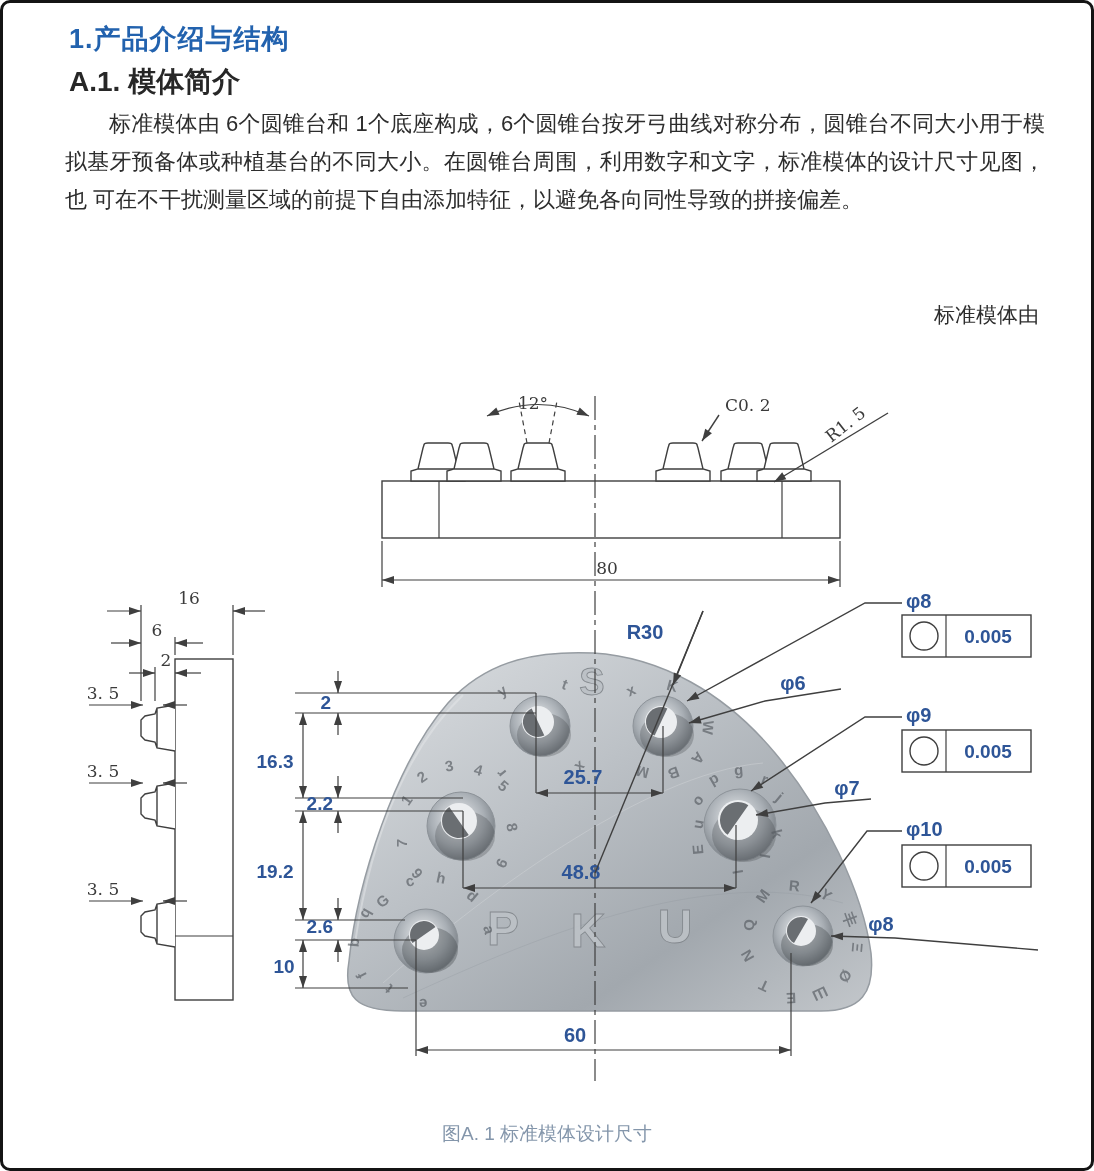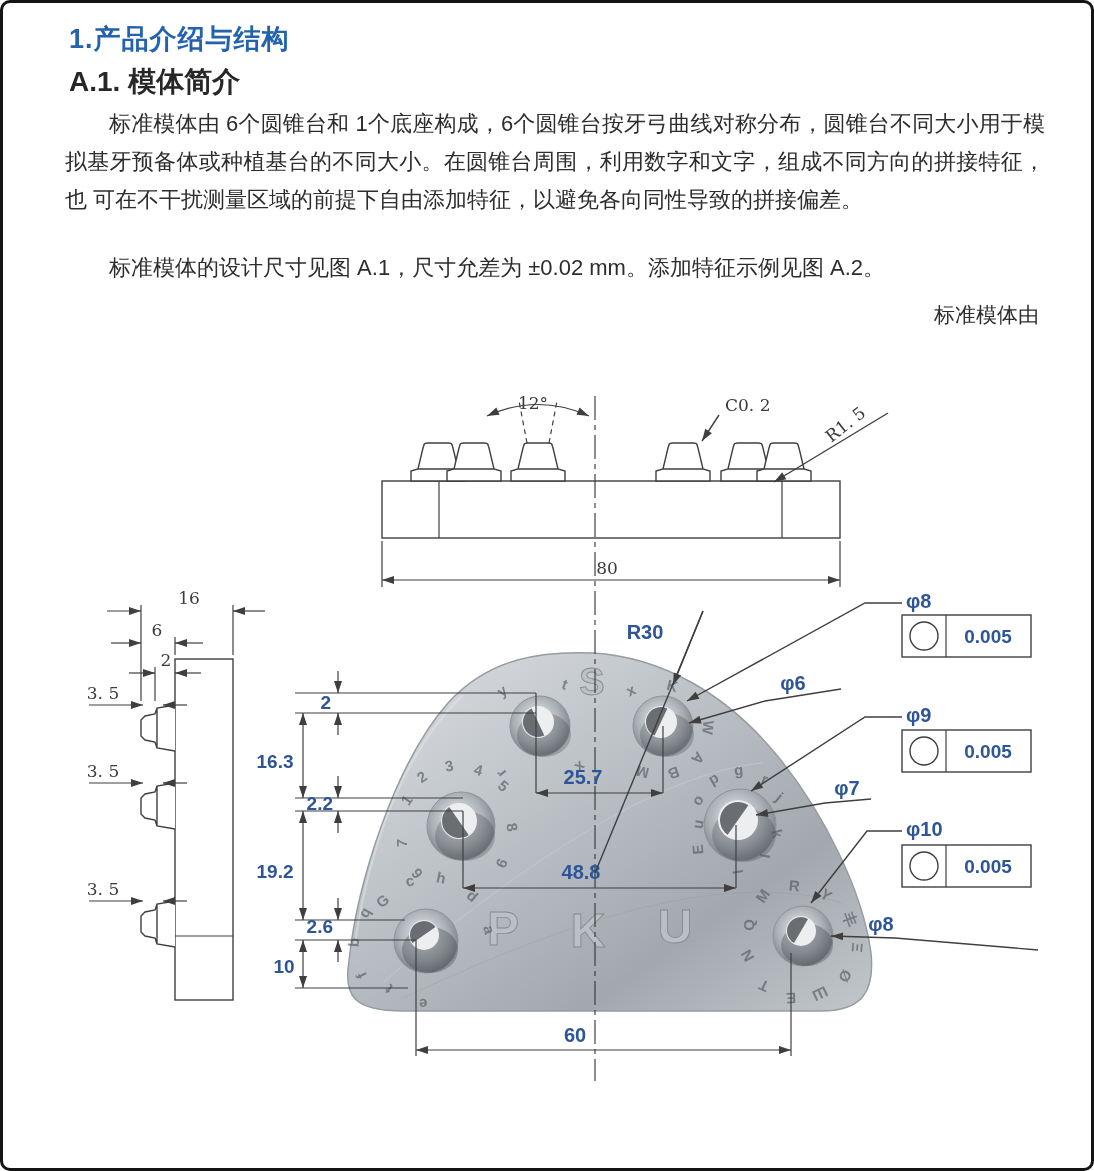--- a/index.html
+++ b/index.html
@@ -22,22 +22,21 @@
   .big{font-family:"Liberation Sans",sans-serif;font-weight:bold;fill:#bcc1c6;stroke:#83888d;stroke-width:0.9;opacity:0.95;}
   .ring{font-family:"Liberation Sans",sans-serif;font-weight:bold;font-size:15px;fill:#565b61;opacity:0.65;text-anchor:middle;}
 </style>
 </head>
 <body>
 
 <div id="page">
 
   <div class="title">1.产品介绍与结构</div>
   <div class="h2">A.1. 模体简介</div>
-  <p class="para p1">标准模体由 6个圆锥台和 1个底座构成，6个圆锥台按牙弓曲线对称分布，圆锥台不同大小用于模拟基牙预备体或种植基台的不同大小。在圆锥台周围，利用数字和文字，组成不同方向的拼接特征，也 可在不干扰测量区域的前提下自由添加特征，以避免各向同性导致的拼接偏差。</p>
-  <p class="para p2">标准模体的设计尺寸见图 A.1，尺寸允差为 ±0.02 mm。添加特征示例见图 A.2。</p>
+  <p class="para p1">标准模体由 6个圆锥台和 1个底座构成，6个圆锥台按牙弓曲线对称分布，圆锥台不同大小用于模拟基牙预备体或种植基台的不同大小。在圆锥台周围，利用数字和文字，标准模体的设计尺寸见图，也 可在不干扰测量区域的前提下自由添加特征，以避免各向同性导致的拼接偏差。</p>
   <div class="unit">标准模体由</div>
 
   <svg width="1094" height="775" viewBox="0 0 1094 775">
     <defs>
       <marker id="ah" markerUnits="userSpaceOnUse" markerWidth="13" markerHeight="9" refX="12.5" refY="4.5" orient="auto-start-reverse">
         <path d="M0.5,0.5 L12.5,4.5 L0.5,8.5 Z" fill="#3f3f3f"></path>
       </marker>
       <linearGradient id="metal" x1="0" y1="0" x2="1" y2="1">
         <stop offset="0" stop-color="#dde0e3"></stop>
           <stop offset="0.4" stop-color="#bcc1c6"></stop>
@@ -312,13 +311,14 @@
         <line x1="943" y1="502" x2="943" y2="544" class="ln"></line>
         <circle cx="921" cy="523" r="14" fill="none" stroke="#3f3f3f" stroke-width="1.4"></circle>
         <text class="blu" x="985" y="530" text-anchor="middle">0.005</text>
       </g>
 
       <polyline points="1035,607 892,595 828,593" class="ln13" marker-end="url(#ah)"></polyline>
       <text class="blu2" x="878" y="588" text-anchor="middle">φ8</text>
     </g>
   </svg>
 
+  <div class="caption">图A. 1 标准模体设计尺寸</div>
 </div>
 
 </body></html>

